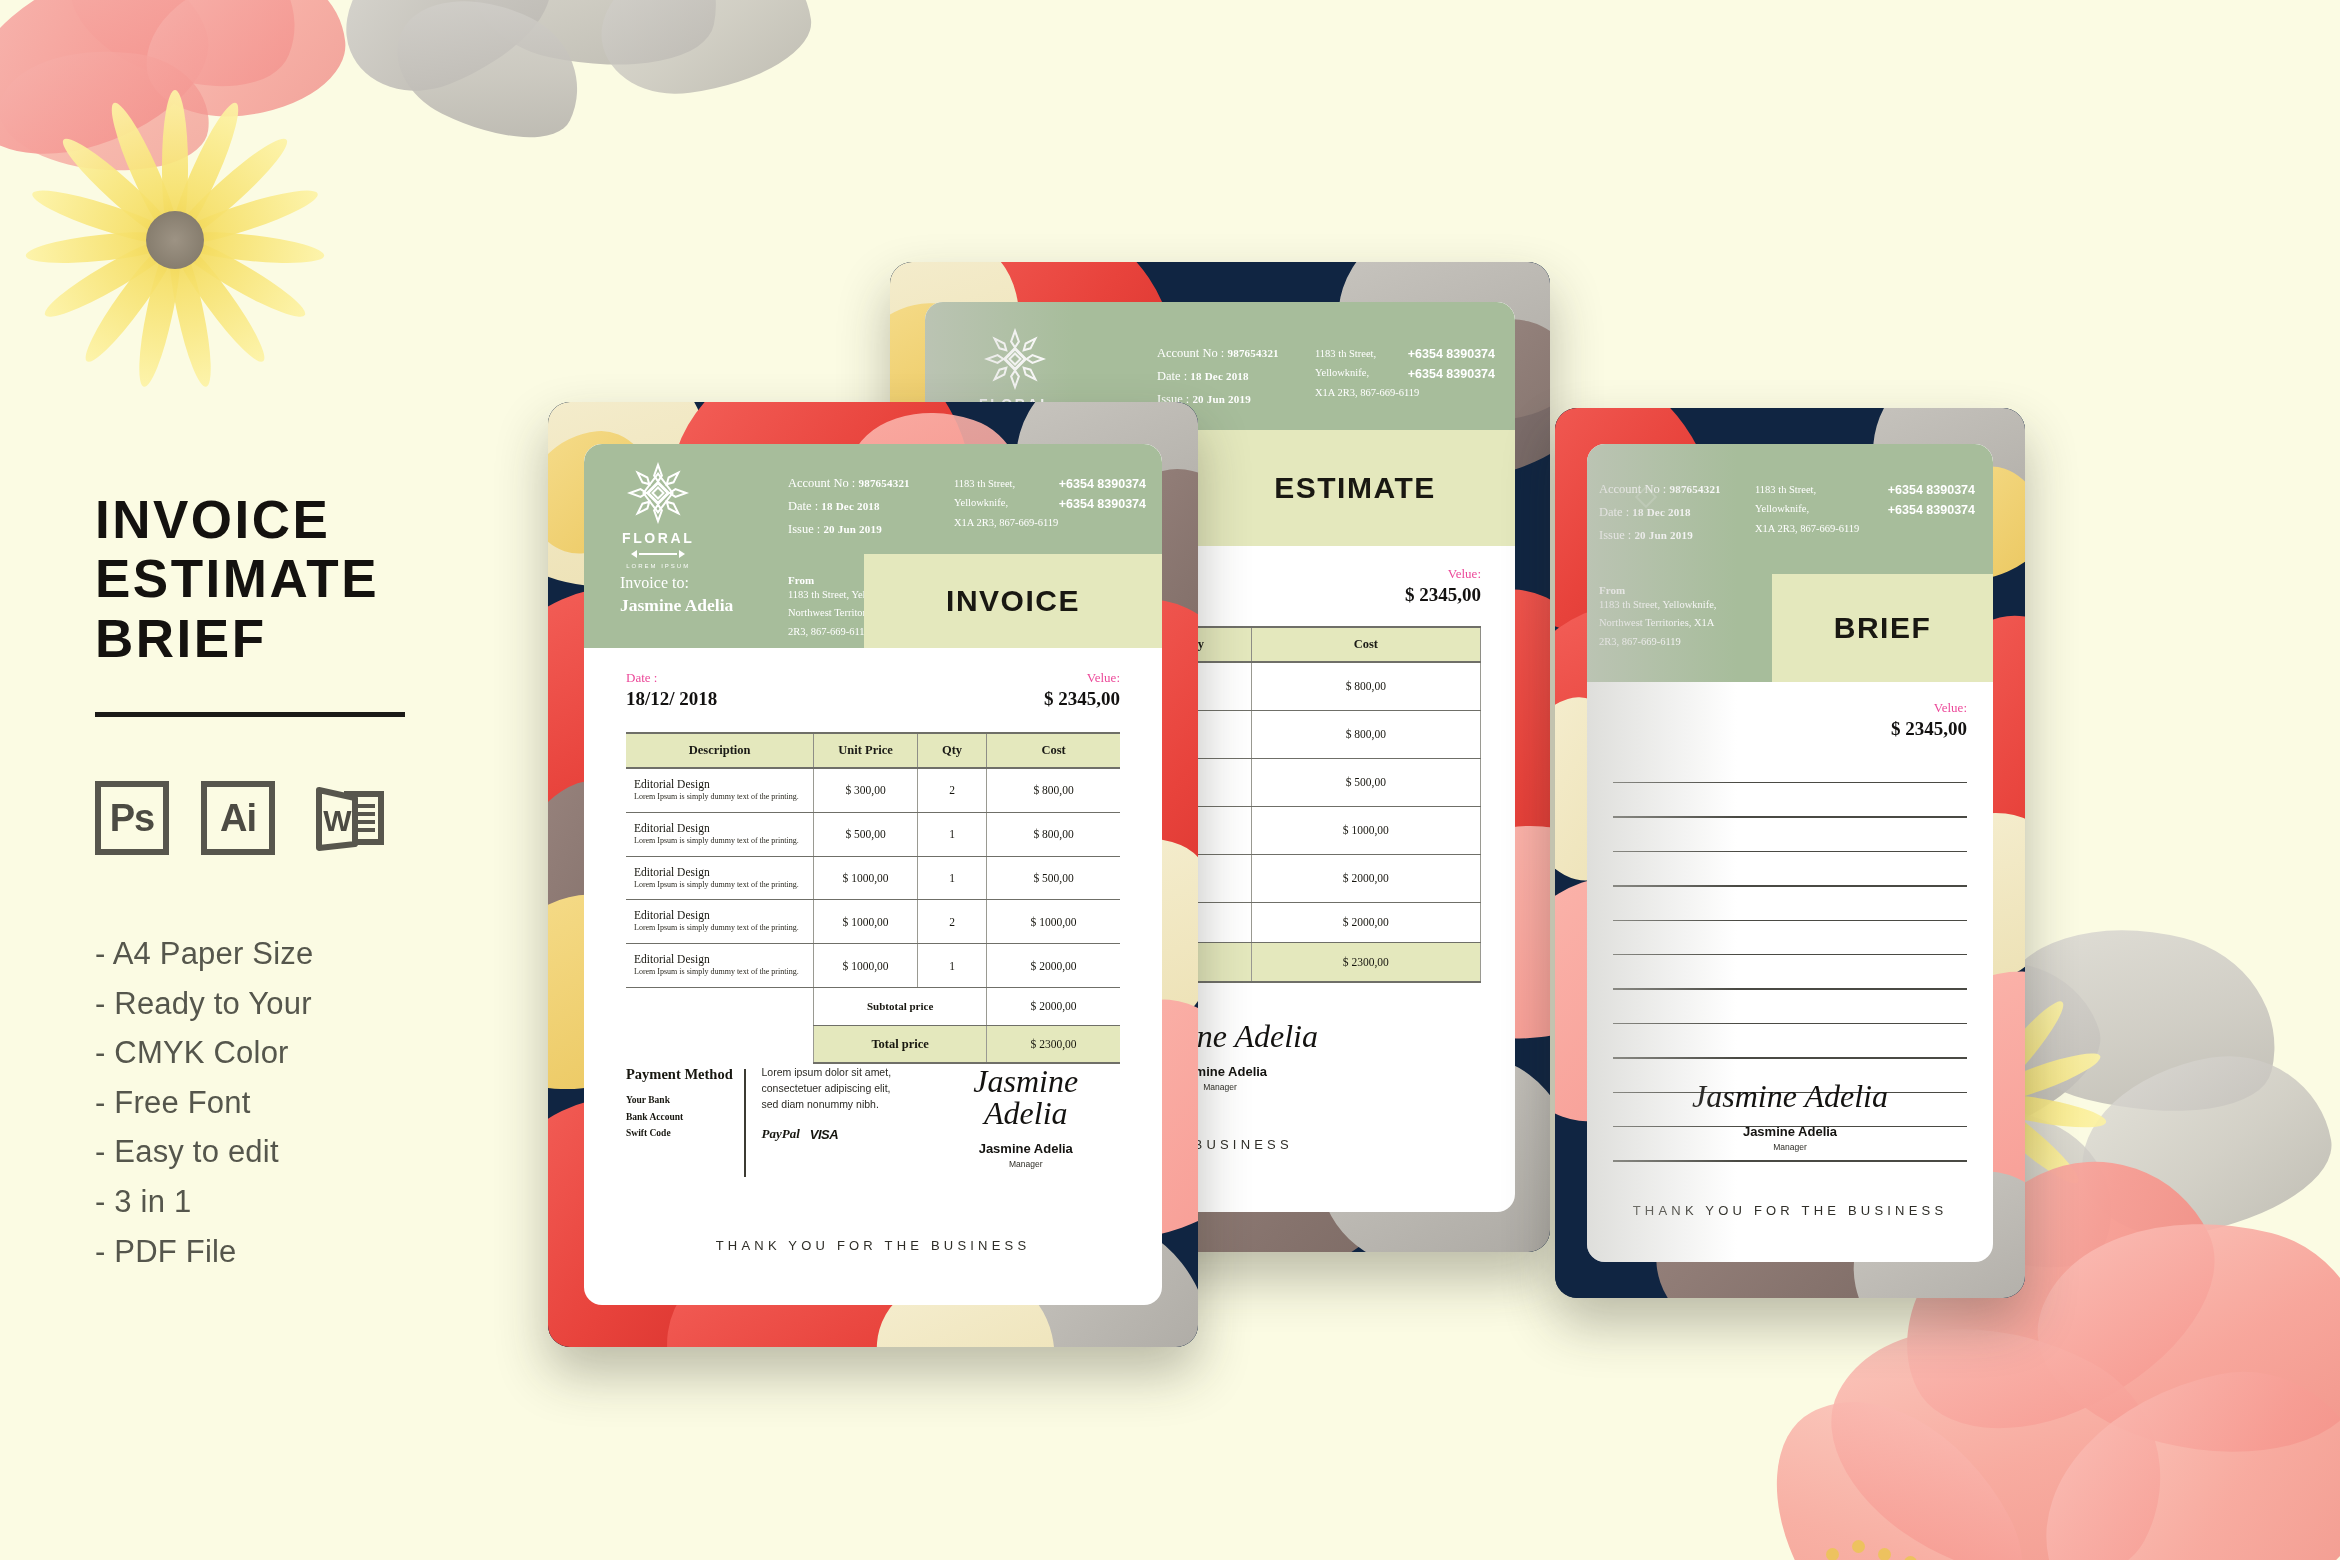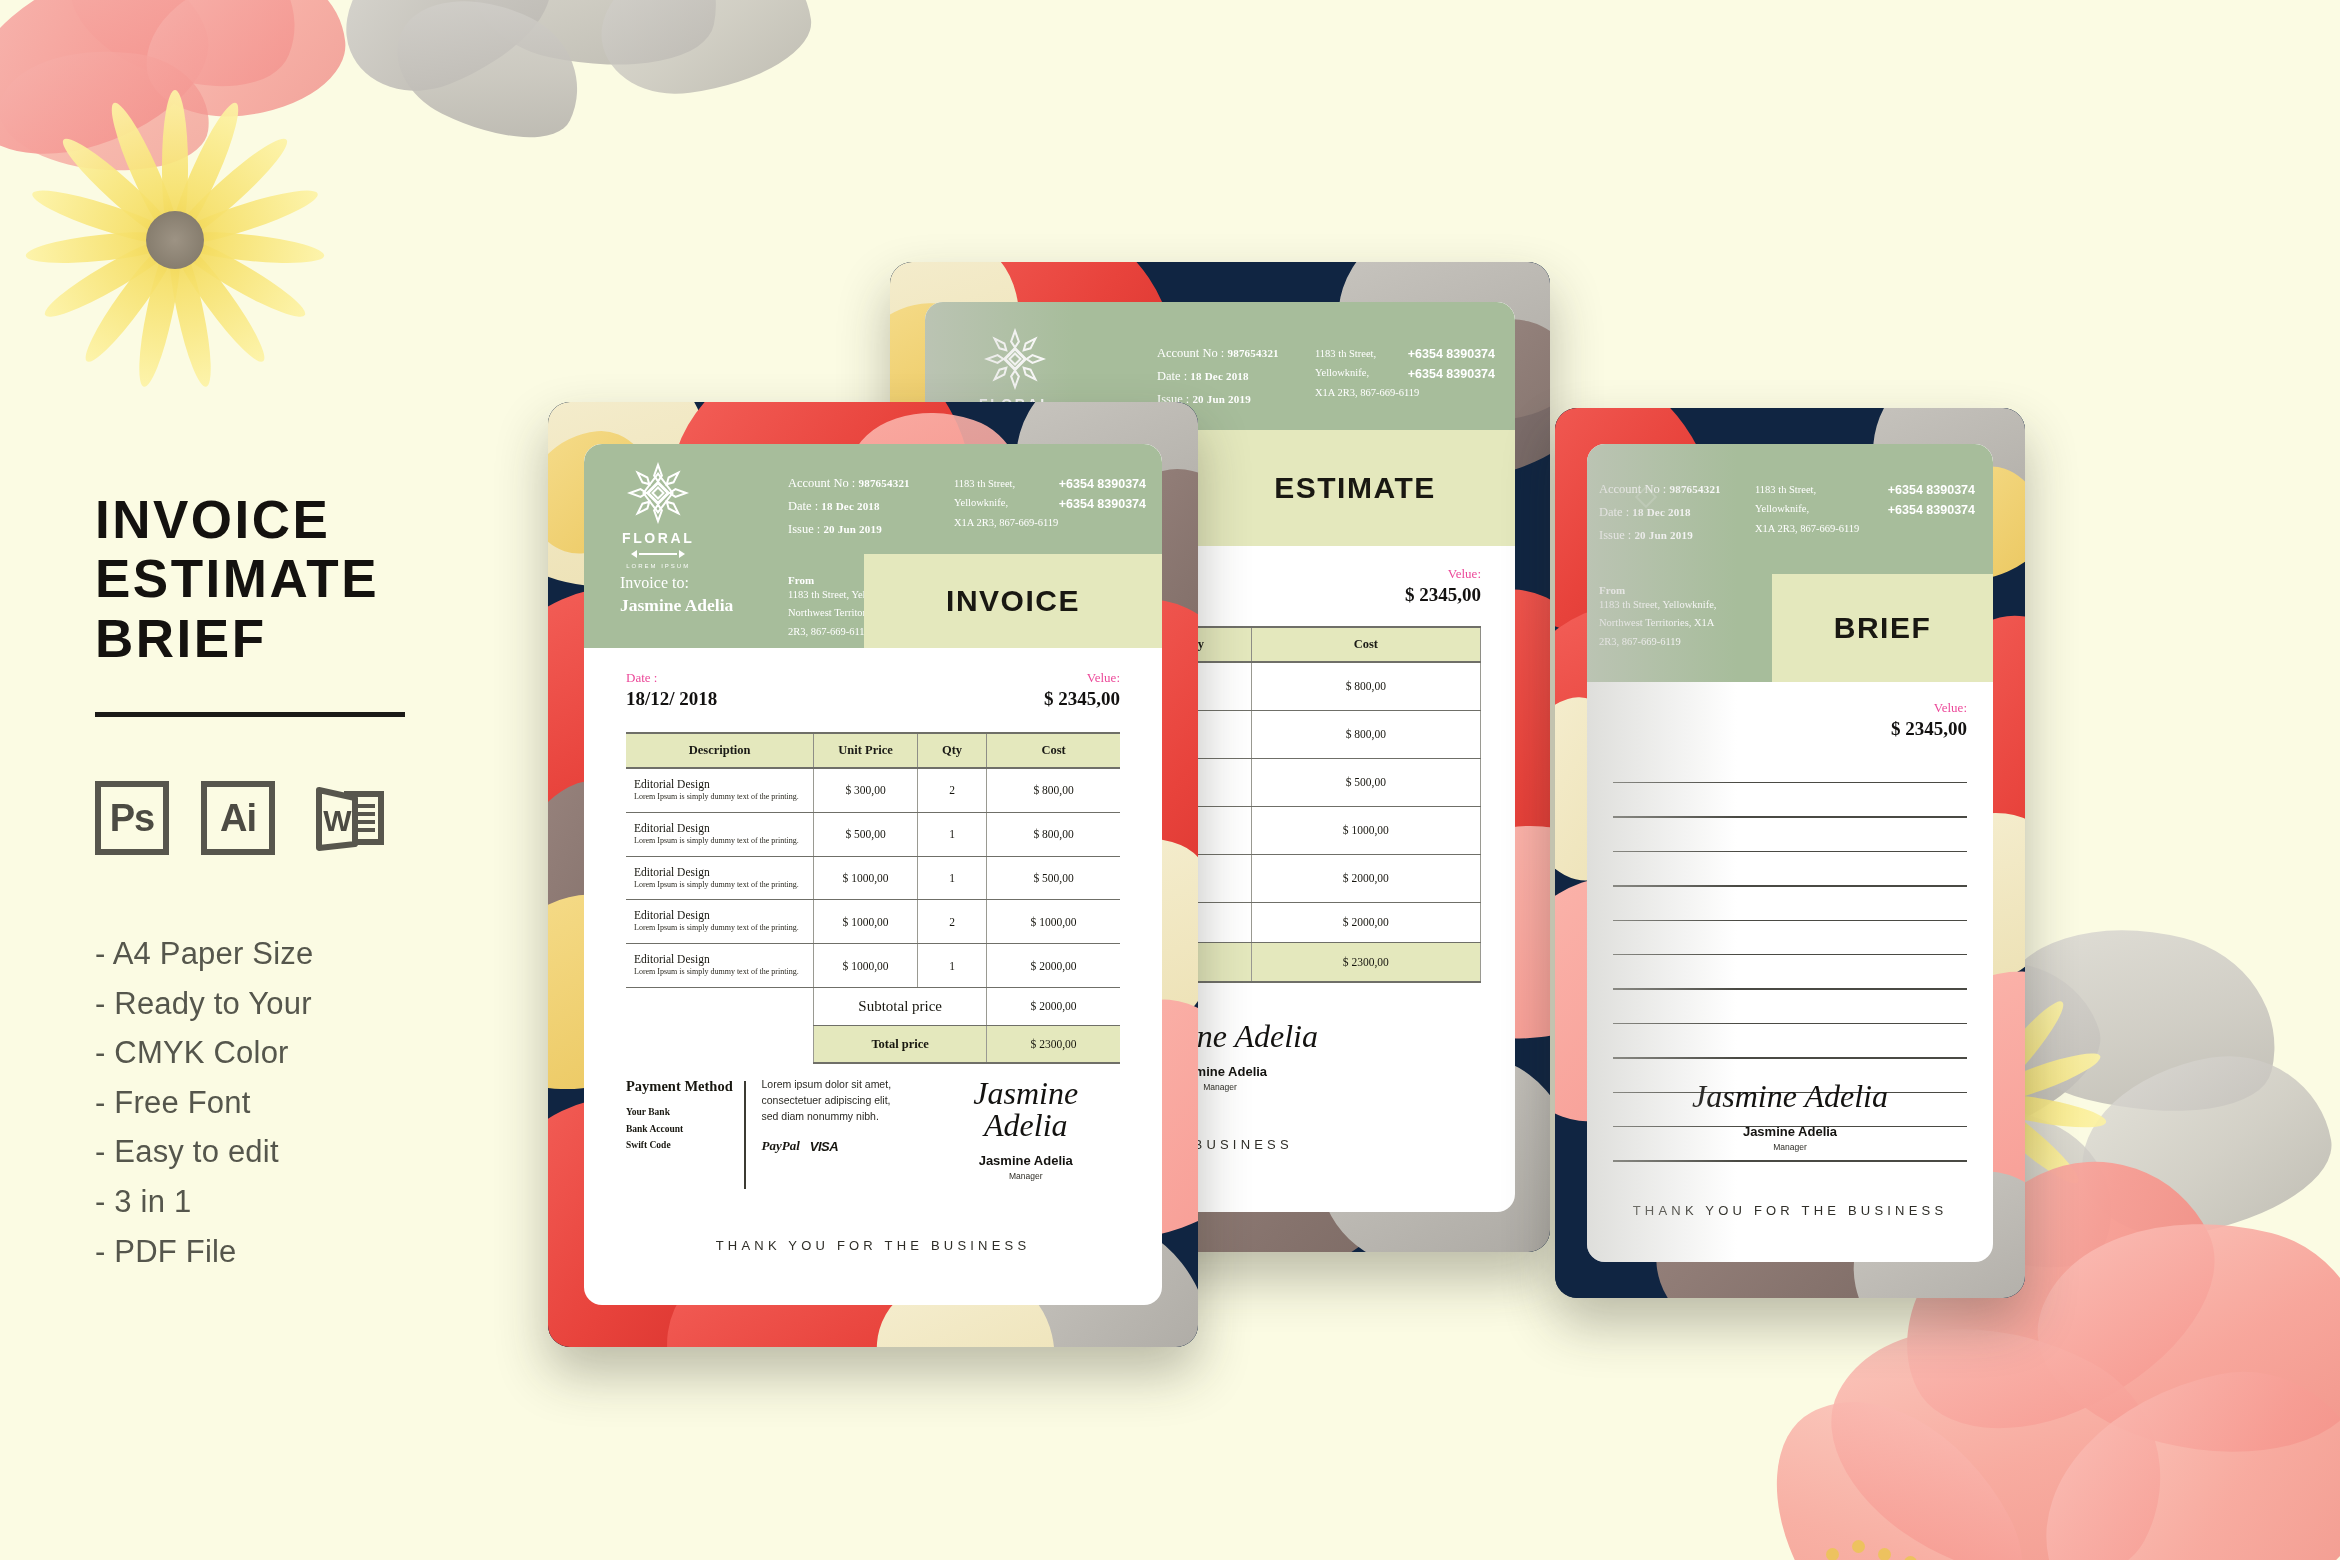--- a/index.html
+++ b/index.html
@@ -161,21 +161,21 @@
   table.items td {
     font-size:11.5px; color:#17160f; padding:9px 8px; text-align:center;
     border-left:1px solid #9a9a92; border-right:1px solid #9a9a92;
     border-bottom:1.5px solid #6f6f68;
   }
   table.items td.desc { text-align:left; }
   table.items td.desc .t { font-size:11.5px; }
   table.items td.desc .s { font-size:8px; line-height:1.35; color:#2a281f; margin-top:2px; }
   table.items tr.sub td { border-bottom:1.5px solid #6f6f68; }
   table.items tr.sub td.blank { border-left:none; border-right:none; border-bottom:none; }
-  table.items tr.sub td.lbl { font-weight:400; font-size:15px; }
+  table.items tr.sub td.lbl { font-weight:700; font-size:11px; }
   table.items tr.tot td { background:#e4e8bd; font-weight:700; font-size:12.5px; border-bottom:2px solid #6f6f68; }
   table.items tr.tot td.blank { background:transparent; border:none; }
   table.items tr.tot td.amt { font-weight:400; font-size:11.5px; }
 
   .pay-title { font-family:"Liberation Serif", serif; font-weight:700; font-size:14.5px; line-height:1.25; color:#17160f; }
   .pay-list  { font-family:"Liberation Serif", serif; font-weight:700; font-size:9.5px; line-height:1.75; margin-top:9px; color:#17160f; }
   .pay-lorem { font-family:"Liberation Sans", sans-serif; font-size:10.5px; line-height:1.5; color:#2b2a24; }
   .pay-brands { display:flex; align-items:center; gap:10px; margin-top:14px; }
   .brand-paypal { font-family:"Liberation Serif", serif; font-weight:700; font-style:italic; font-size:13px; color:#16150f; }
   .brand-visa   { font-family:"Liberation Sans", sans-serif; font-weight:700; font-style:italic; font-size:13px; color:#16150f; letter-spacing:-.5px; }
@@ -713,21 +713,21 @@
               <td style="border-right:none;">$ 2000,00</td>
             </tr>
             <tr class="tot">
               <td class="blank"></td>
               <td colspan="2" style="height:38px;">Total price</td>
               <td class="amt" style="border-right:none;">$ 2300,00</td>
             </tr>
           </tbody>
         </table>
 
-        <div style="position:absolute; left:42px; right:42px; bottom:116px; display:flex; align-items:flex-start;">
+        <div style="position:absolute; left:42px; right:42px; bottom:128px; display:flex; align-items:flex-start;">
           <div style="width:110px;">
             <div class="pay-title">Payment Method</div>
             <div class="pay-list">
               <div>Your Bank</div>
               <div>Bank Account</div>
               <div>Swift Code</div>
             </div>
           </div>
 
           <div class="divider-v" style="height:108px; margin:4px 16px 0 8px;"></div>

